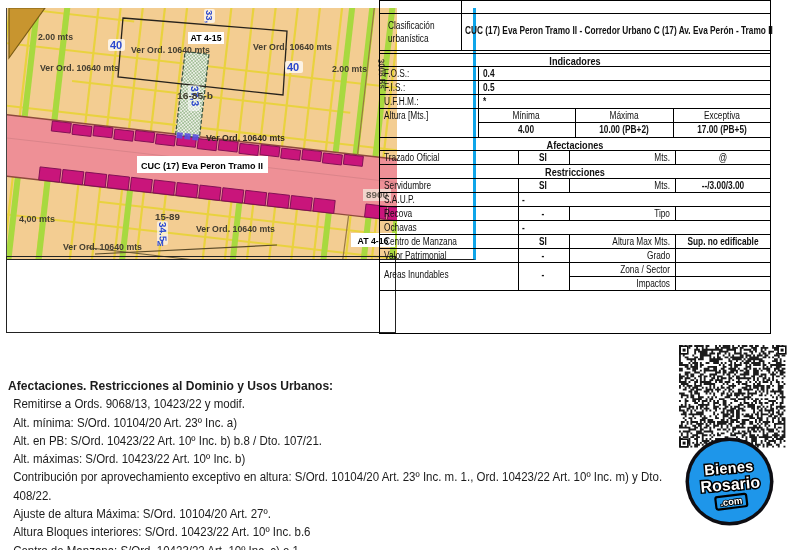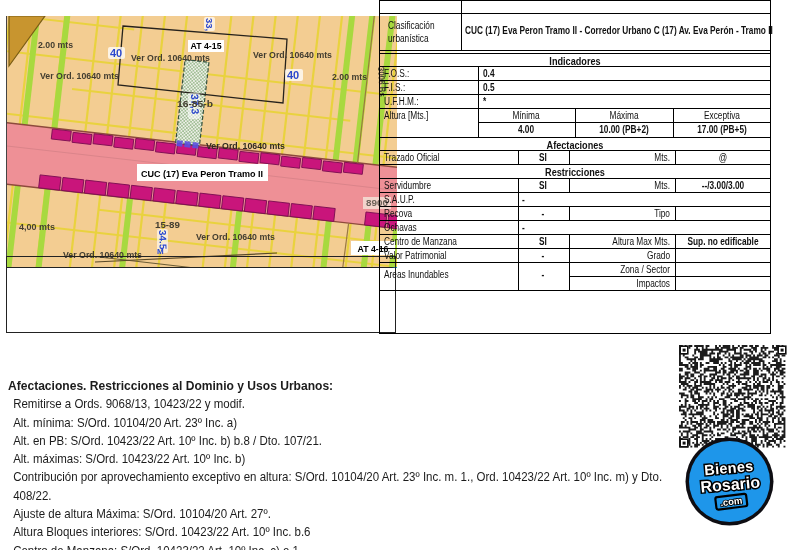--- a/index.html
+++ b/index.html
@@ -8,21 +8,21 @@
 .hl{position:absolute;background:#000;height:1px;}
 .vl{position:absolute;background:#000;width:1px;}
 .tc{position:absolute;font-size:10px;color:#111;white-space:nowrap;transform:scaleX(.83);transform-origin:0 50%;}
 .b{font-weight:bold;}
 .ctr{transform:translateX(-50%) scaleX(.83);transform-origin:50% 50%;}
 .ra{transform:translateX(-100%) scaleX(.83);transform-origin:100% 50%;}
 </style>
 </head>
 <body>
 
-<div class="abs" id="mapbox" style="left:6px;top:16px;width:391px;height:252px;border-left:1.5px solid #444;border-right:5px solid #0ea5e9;border-bottom:1.5px solid #222;box-sizing:border-box;">
+<div class="abs" id="mapbox" style="left:6px;top:8px;width:470px;height:252px;border-left:1.5px solid #444;border-right:3px solid #0ea5e9;border-bottom:1.5px solid #222;box-sizing:border-box;">
 <svg width="390" height="251" viewBox="0 0 390 251">
 <defs>
 
 <pattern id="hatch" width="3.4" height="3.4" patternUnits="userSpaceOnUse">
 <rect width="3.4" height="3.4" fill="#eff1e9"></rect>
 <path d="M0 0L3.4 3.4M3.4 0L0 3.4" stroke="#94b687" stroke-width="0.75"></path>
 </pattern>
 </defs>
 
 <rect x="0" y="0" width="390" height="251" fill="#f3cd92"></rect>

